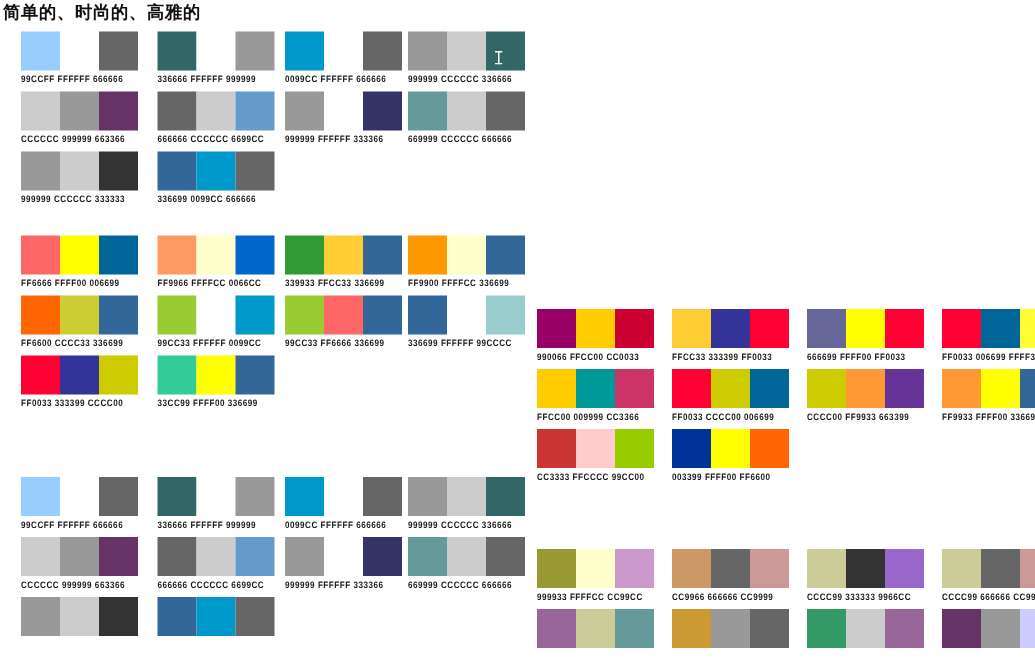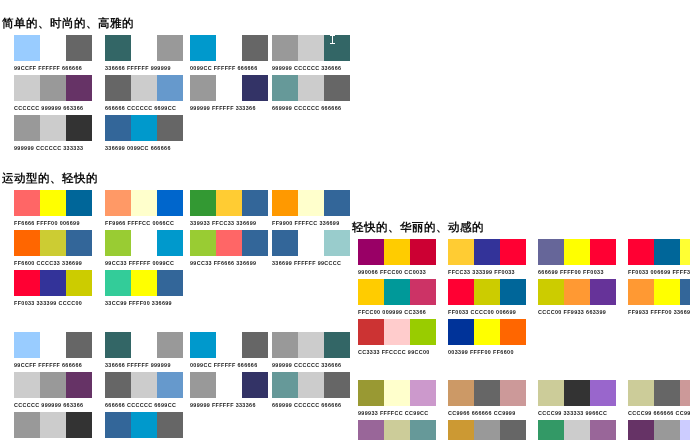--- a/index.html
+++ b/index.html
@@ -21,21 +21,21 @@
     height: 440px;
   }
 
   .column {
     position: absolute;
     top: 0;
   }
   .column.left  { left: 0;   width: 348px; }
   .column.right { left: 350px; width: 340px; }
 
-  .section { position: absolute; margin-top: 14px; }
+  .section { position: absolute; }
 
   .section-title {
     font-size: 11.5px;
     font-weight: bold;
     color: #111111;
     letter-spacing: 0.5px;
     white-space: nowrap;
     line-height: 14px;
     margin: 0 0 5px 2px;
   }
@@ -175,21 +175,20 @@
                 <span class="swatch" title="#336699" style="background: rgb(51, 102, 153);"></span>
                 <span class="swatch" title="#0099CC" style="background: rgb(0, 153, 204);"></span>
                 <span class="swatch" title="#666666" style="background: rgb(102, 102, 102);"></span>
               </div>
               <div class="hexline">336699 0099CC 666666</div>
             </div>
           </div>
         </div>
       </div>
       <div class="section" style="top: 157px; left: 0px;">
-        <div class="section-title">运动型的、轻快的</div>
         <div class="palette-rows">
           <div class="palette-row" style="position: relative; height: 40px;">
             <div class="palette" style="position: absolute; left: 14px; top: 0px;">
               <div class="swatches">
                 <span class="swatch" title="#FF6666" style="background: rgb(255, 102, 102);"></span>
                 <span class="swatch" title="#FFFF00" style="background: rgb(255, 255, 0);"></span>
                 <span class="swatch" title="#006699" style="background: rgb(0, 102, 153);"></span>
               </div>
               <div class="hexline">FF6666 FFFF00 006699</div>
             </div>
@@ -358,21 +357,20 @@
                 <span class="swatch" title="#666666" style="background: rgb(102, 102, 102);"></span>
               </div>
               <div class="hexline"></div>
             </div>
           </div>
         </div>
       </div>
     </div>
   <div class="column right">
       <div class="section" style="top: 206px; left: 0px;">
-        <div class="section-title">轻快的、华丽的、动感的</div>
         <div class="palette-rows">
           <div class="palette-row" style="position: relative; height: 40px;">
             <div class="palette" style="position: absolute; left: 8px; top: 0px;">
               <div class="swatches">
                 <span class="swatch" title="#990066" style="background: rgb(153, 0, 102);"></span>
                 <span class="swatch" title="#FFCC00" style="background: rgb(255, 204, 0);"></span>
                 <span class="swatch" title="#CC0033" style="background: rgb(204, 0, 51);"></span>
               </div>
               <div class="hexline">990066 FFCC00 CC0033</div>
             </div>

